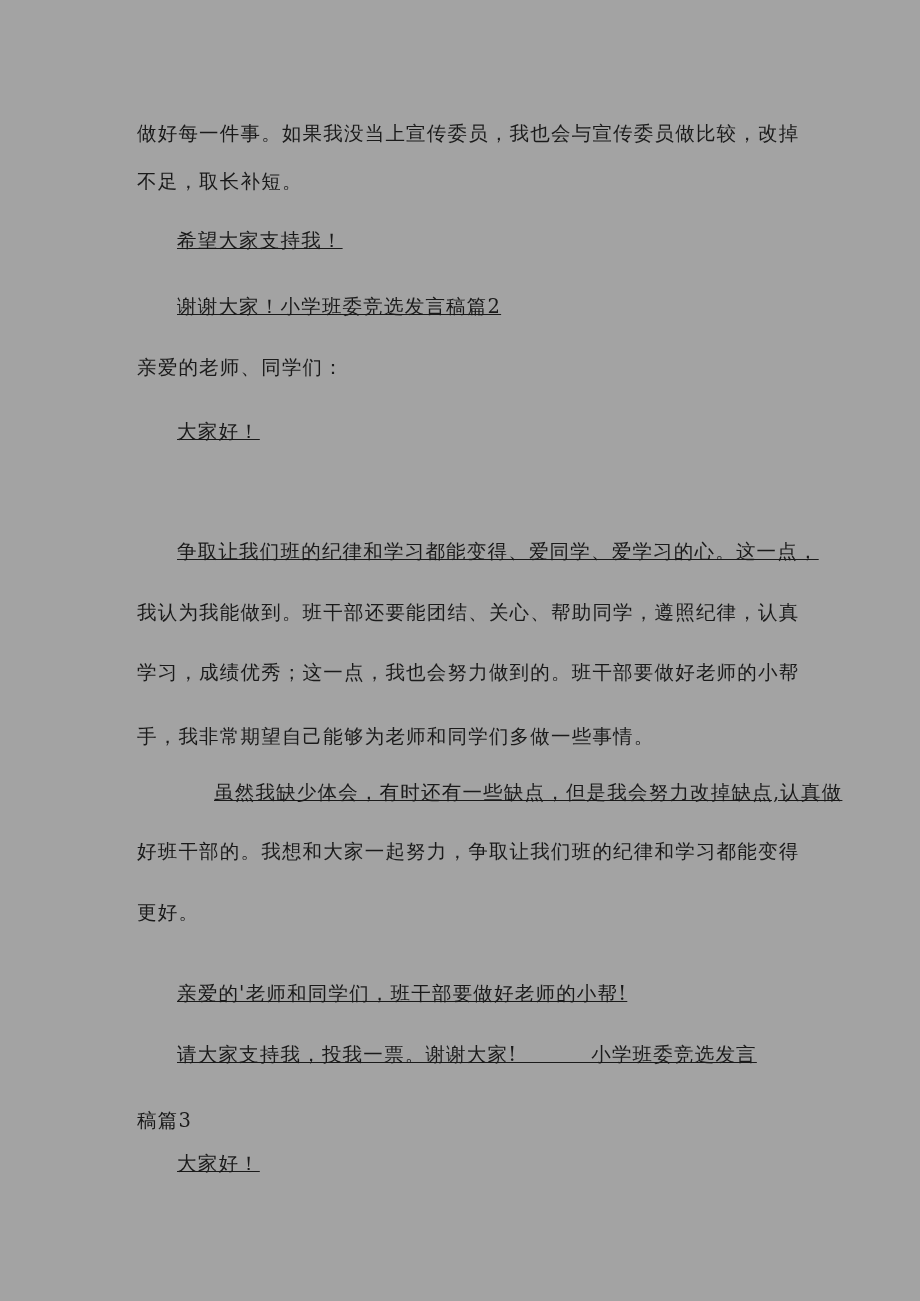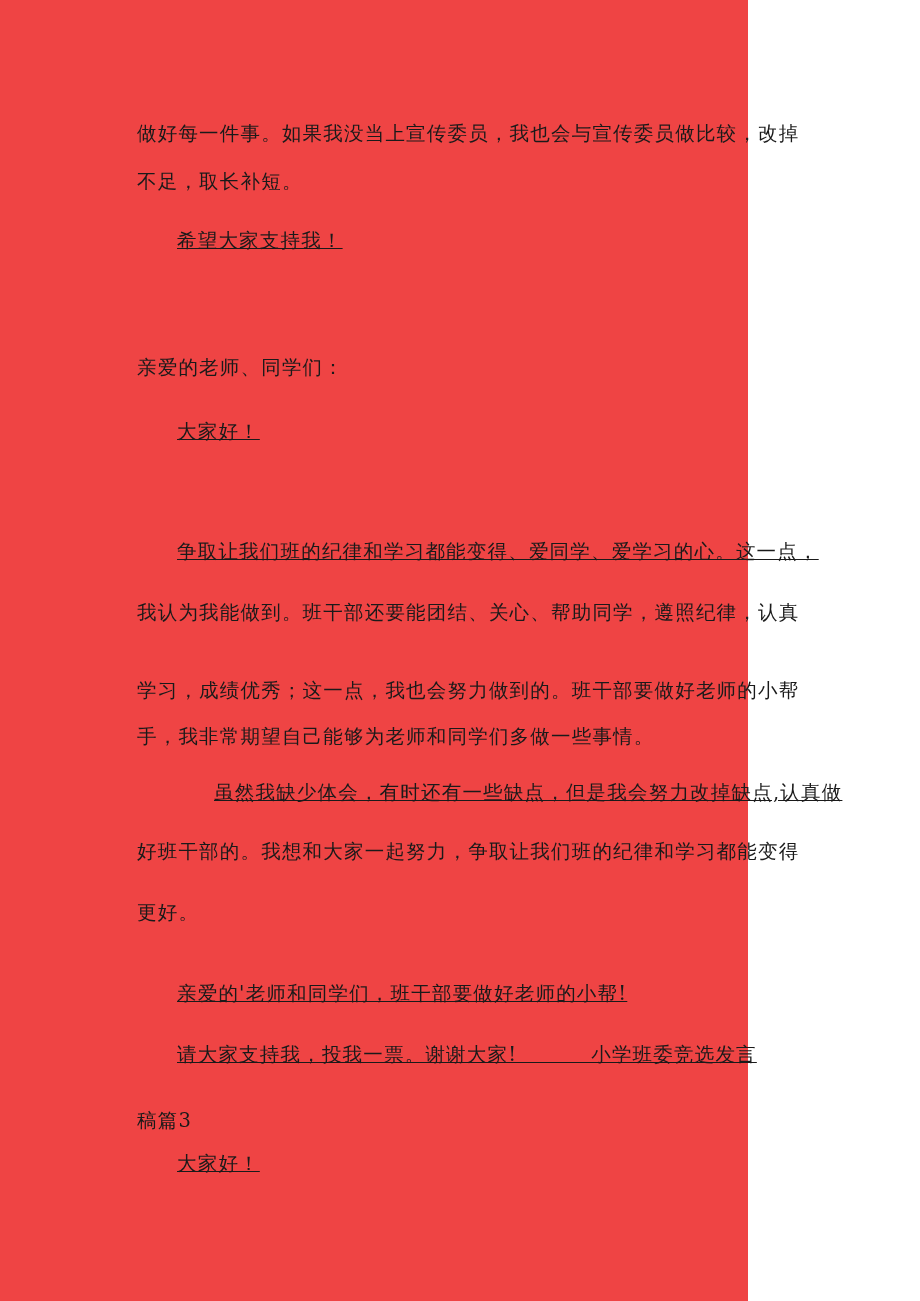--- a/index.html
+++ b/index.html
@@ -1,42 +1,43 @@
 <!DOCTYPE html>
 <html><head>
 <meta charset="utf-8">
 <style>
   html, body { margin: 0; padding: 0; background: #ffffff; }
   body { width: 920px; height: 1301px; position: relative; overflow: hidden; }
-  .page { position: absolute; left: 0; top: 0; width: 748px; height: 1301px; background: #ef4444; }
+  .page { position: absolute; left: 0; top: 0; width: 920px; height: 1301px; background: #a3a3a3; }
   .line {
     position: absolute;
     left: 137px;
     font-family: "DejaVu Serif", "Liberation Serif", serif;
     font-size: 19.5px;
     color: #1a1a1a;
     white-space: pre;
     letter-spacing: 1.2px;
     line-height: 24px;
     height: 24px;
   }
   .indent { left: 177px; text-decoration: underline; }
 </style>
 </head>
 <body>
 
 <div class="page">
   <div class="line" style="top:122px;">做好每一件事。如果我没当上宣传委员，我也会与宣传委员做比较，改掉</div>
   <div class="line" style="top:170px;">不足，取长补短。</div>
   <div class="line indent" style="top:229px;">希望大家支持我！</div>
+  <div class="line indent" style="top:295px;">谢谢大家！小学班委竞选发言稿篇2</div>
   <div class="line" style="top:356px;">亲爱的老师、同学们：</div>
   <div class="line indent" style="top:420px;">大家好！</div>
   <div class="line indent" style="top:540px;">争取让我们班的纪律和学习都能变得、爱同学、爱学习的心。这一点，</div>
   <div class="line" style="top:601px;">我认为我能做到。班干部还要能团结、关心、帮助同学，遵照纪律，认真</div>
-  <div class="line" style="top:661px;margin-top:18px;">学习，成绩优秀；这一点，我也会努力做到的。班干部要做好老师的小帮</div>
+  <div class="line" style="top:661px;">学习，成绩优秀；这一点，我也会努力做到的。班干部要做好老师的小帮</div>
   <div class="line" style="top:725px;text-align:right;">手，我非常期望自己能够为老师和同学们多做一些事情。</div>
   <div class="line indent" style="top:781px;margin-left:37px;">虽然我缺少体会，有时还有一些缺点，但是我会努力改掉缺点,认真做</div>
   <div class="line" style="top:840px;">好班干部的。我想和大家一起努力，争取让我们班的纪律和学习都能变得</div>
   <div class="line" style="top:901px;">更好。</div>
   <div class="line indent" style="top:982px;">亲爱的'老师和同学们，班干部要做好老师的小帮!</div>
   <div class="line indent" style="top:1043px;">请大家支持我，投我一票。谢谢大家!          小学班委竞选发言</div>
   <div class="line" style="top:1109px;">稿篇3</div>
   <div class="line indent" style="top:1152px;">大家好！</div>
 </div>
 

